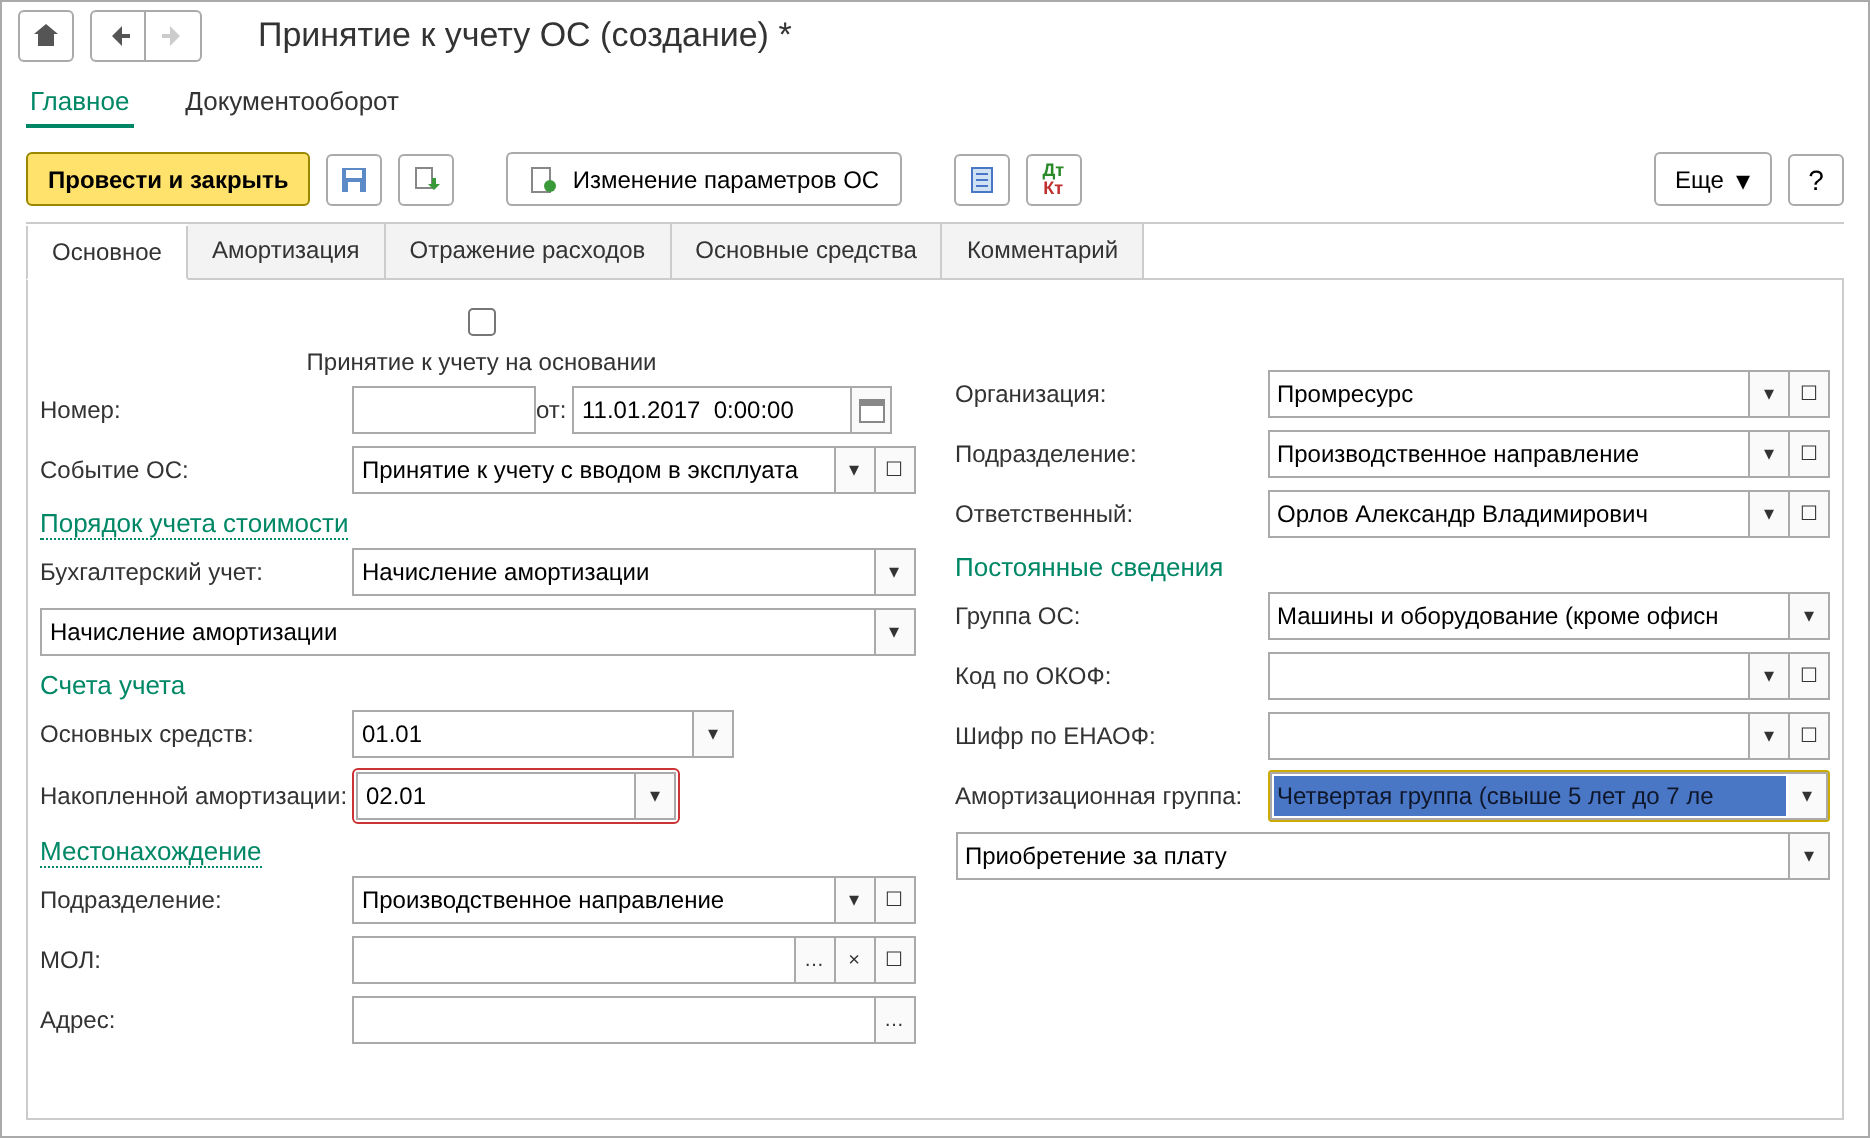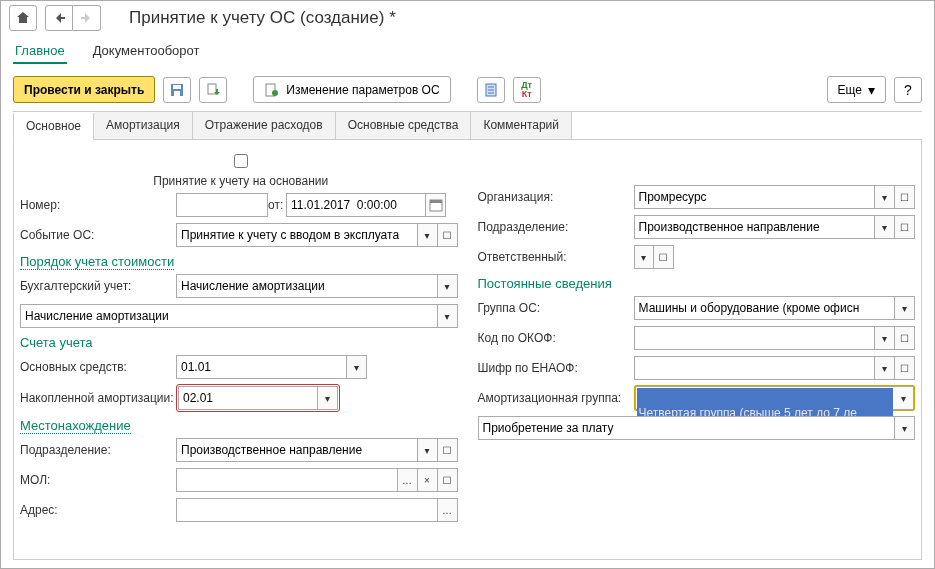--- a/index.html
+++ b/index.html
@@ -65,21 +65,21 @@
   font-size: 10px; cursor: pointer;
 }
 .inp-btn + .inp-btn { border-left: none; }
 .grp .inp + .inp-btn { border-left: none; }
 
 .chk { display: flex; align-items: center; gap: 6px; margin-left: 4px; flex-direction: column; }
 .chk input { width: 14px; height: 14px; }
 
 .hl-red { border: 1px solid #cc3333; padding: 1px; border-radius: 3px; }
 .hl-yel { border: 1px solid #ccaa00; padding: 0px; border-radius: 2px; }
-.sel-txt { background: #4a76c6; color: #e5e5e5; padding: 15px 2px; display: inline-block; width: 100%; height: 20px; line-height: 20px; overflow: hidden; white-space: nowrap; }
+.sel-txt { background: #4a76c6; color: #0f172a; padding: 0 2px; display: inline-block; width: 100%; height: 20px; line-height: 20px; overflow: hidden; white-space: nowrap; }
 
 .svg-ic { width: 16px; height: 16px; display: block; }
 </style>
 </head>
 <body>
 
 <div class="app">
 
   <div class="titlebar">
     <div class="icon-btn">
@@ -311,20 +311,21 @@
             </div>
           <div class="inp-btn">
               <span>☐</span>
             </div>
         </div>
       </div>
 
       <div class="row">
         <div class="lbl">Ответственный:</div>
         <div class="grp" style="flex:1">
+          <input class="inp" style="flex: 1 1 0%;" value="Орлов Александр Владимирович">
           <div class="inp-btn">
               <span>▾</span>
             </div>
           <div class="inp-btn">
               <span>☐</span>
             </div>
         </div>
       </div>
 
       <div class="section-h">Постоянные сведения</div>

